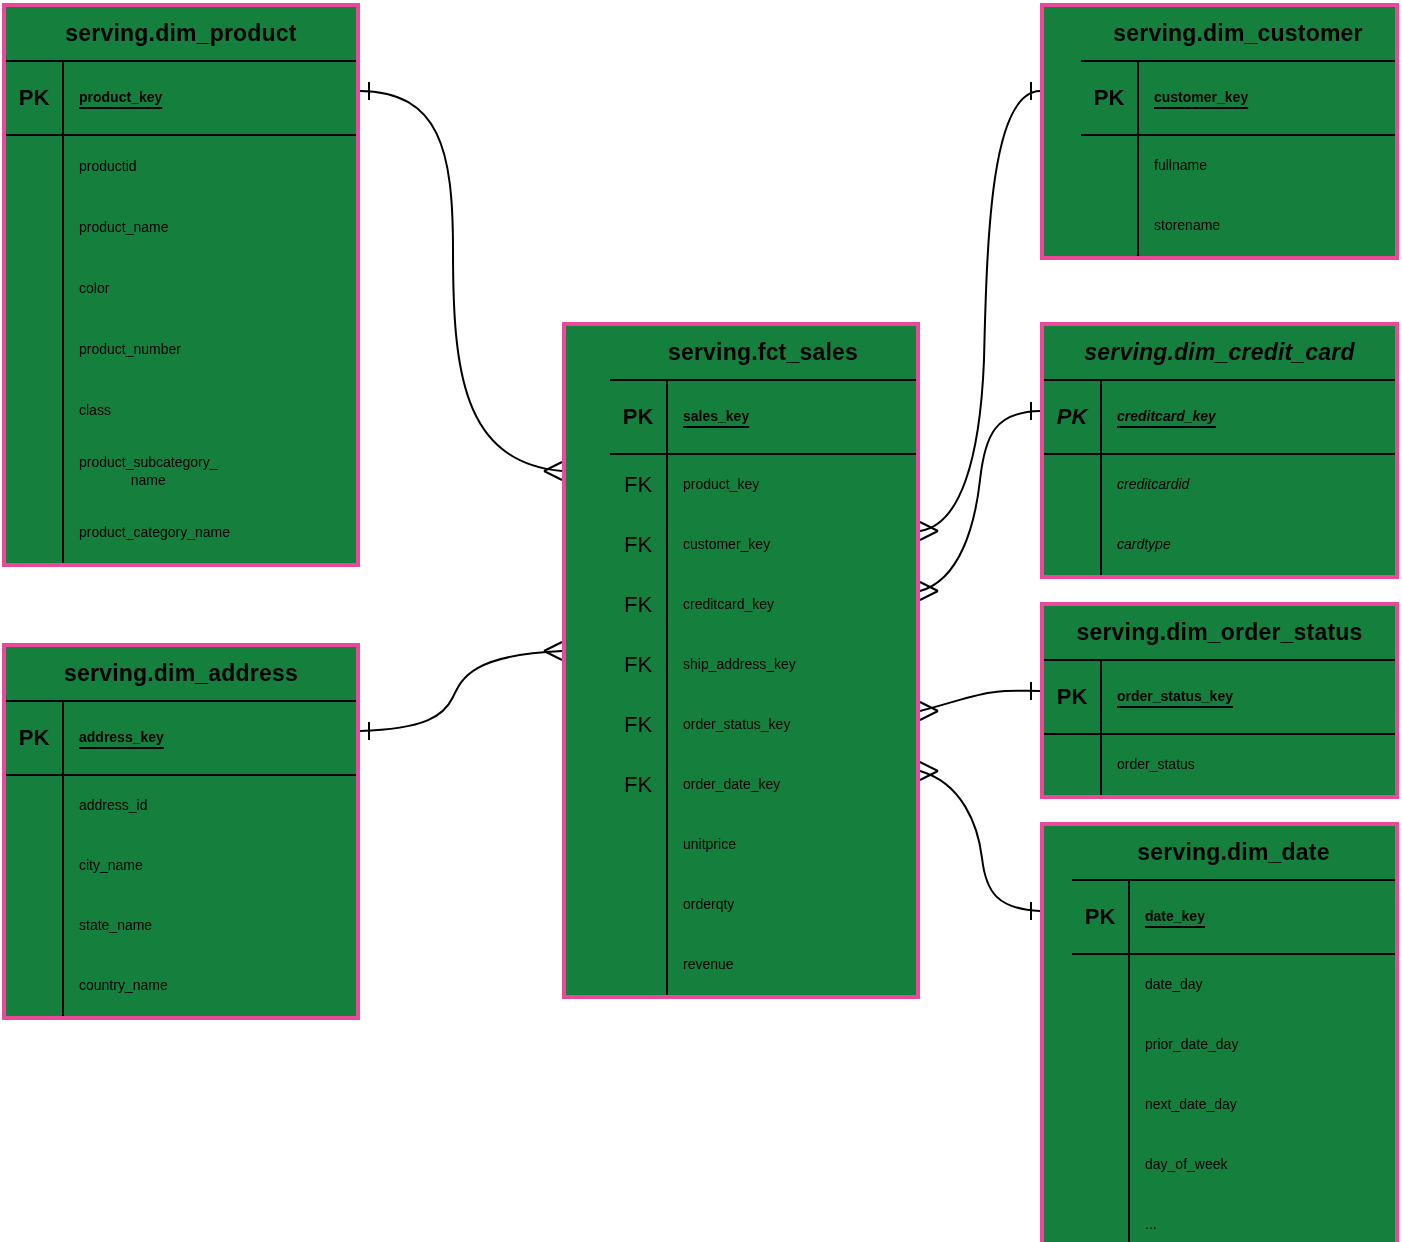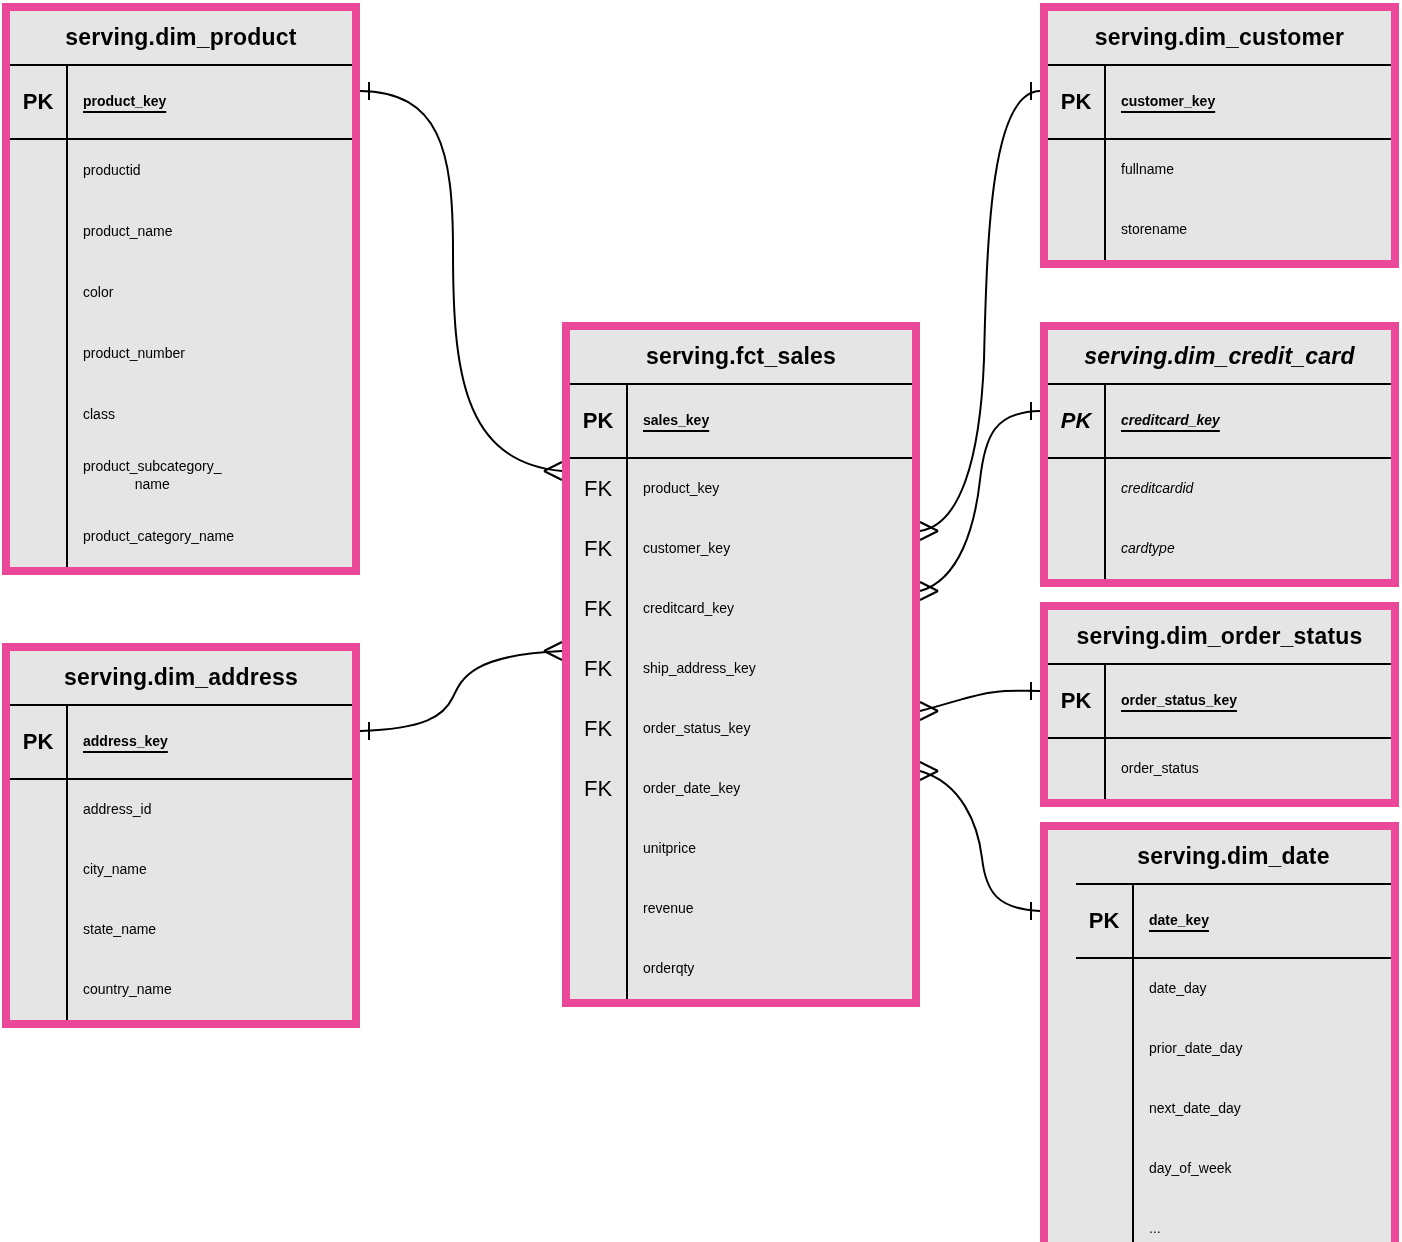--- a/index.html
+++ b/index.html
@@ -7,22 +7,22 @@
   #canvas{
     position:relative;
     width:1402px;
     height:1242px;
     background:#ffffff;
     font-family:"Liberation Sans", sans-serif;
     color:#000000;
   }
   .erd-table{
     position:absolute;
-    border:8px solid #ec4899;
-    background:#e5e5e5;
+    border:4px solid #ec4899;
+    background:#15803d;
   }
   .erd-title{
     height:55px;
     border-bottom:2px solid #000;
     display:flex;
     align-items:center;
     justify-content:center;
     font-weight:bold;
     font-size:23px;
     letter-spacing:0.2px;
@@ -55,22 +55,22 @@
   }
   .pk-name{
     font-weight:bold;
     text-decoration:underline;
     text-decoration-thickness:2px;
     text-underline-offset:5px;
   }
   
   #t-dim_product      {left:2px;    top:3px;   width:358px;}
   #t-dim_address      {left:2px;    top:643px; width:358px;}
-  #t-fct_sales        {left:562px;  top:322px; width:358px;}
-  #t-dim_customer     {left:1040px; top:3px;   width:359px;}
+  #t-fct_sales        {left:562px;  top:322px; width:358px;padding-left:44px;}
+  #t-dim_customer     {left:1040px; top:3px;   width:359px;padding-left:37px;}
   #t-dim_credit_card  {left:1040px; top:322px; width:359px;font-style:italic;}
   #t-dim_order_status {left:1040px; top:602px; width:359px;}
   #t-dim_date         {left:1040px; top:822px; width:359px;padding-left:28px;}
   #connector-layer{
     position:absolute;
     left:0;top:0;
     width:1402px;height:1242px;
     pointer-events:none;
   }
   #connector-layer path{
@@ -193,25 +193,25 @@
       <div class="erd-row body-row">
         <div class="erd-key">FK</div>
         <div class="erd-field">order_date_key</div>
       </div>
       <div class="erd-row body-row">
         <div class="erd-key"></div>
         <div class="erd-field">unitprice</div>
       </div>
       <div class="erd-row body-row">
         <div class="erd-key"></div>
+        <div class="erd-field">orderqty</div>
+      </div>
+      <div class="erd-row body-row">
+        <div class="erd-key"></div>
         <div class="erd-field">revenue</div>
-      </div>
-      <div class="erd-row body-row">
-        <div class="erd-key"></div>
-        <div class="erd-field">orderqty</div>
       </div>
     </div>
   <div class="erd-table" id="t-dim_customer">
       <div class="erd-title">serving.dim_customer</div>
       <div class="erd-row pk-row">
         <div class="erd-key">PK</div>
         <div class="erd-field pk-name">customer_key</div>
       </div>
       <div class="erd-row body-row">
         <div class="erd-key"></div>

